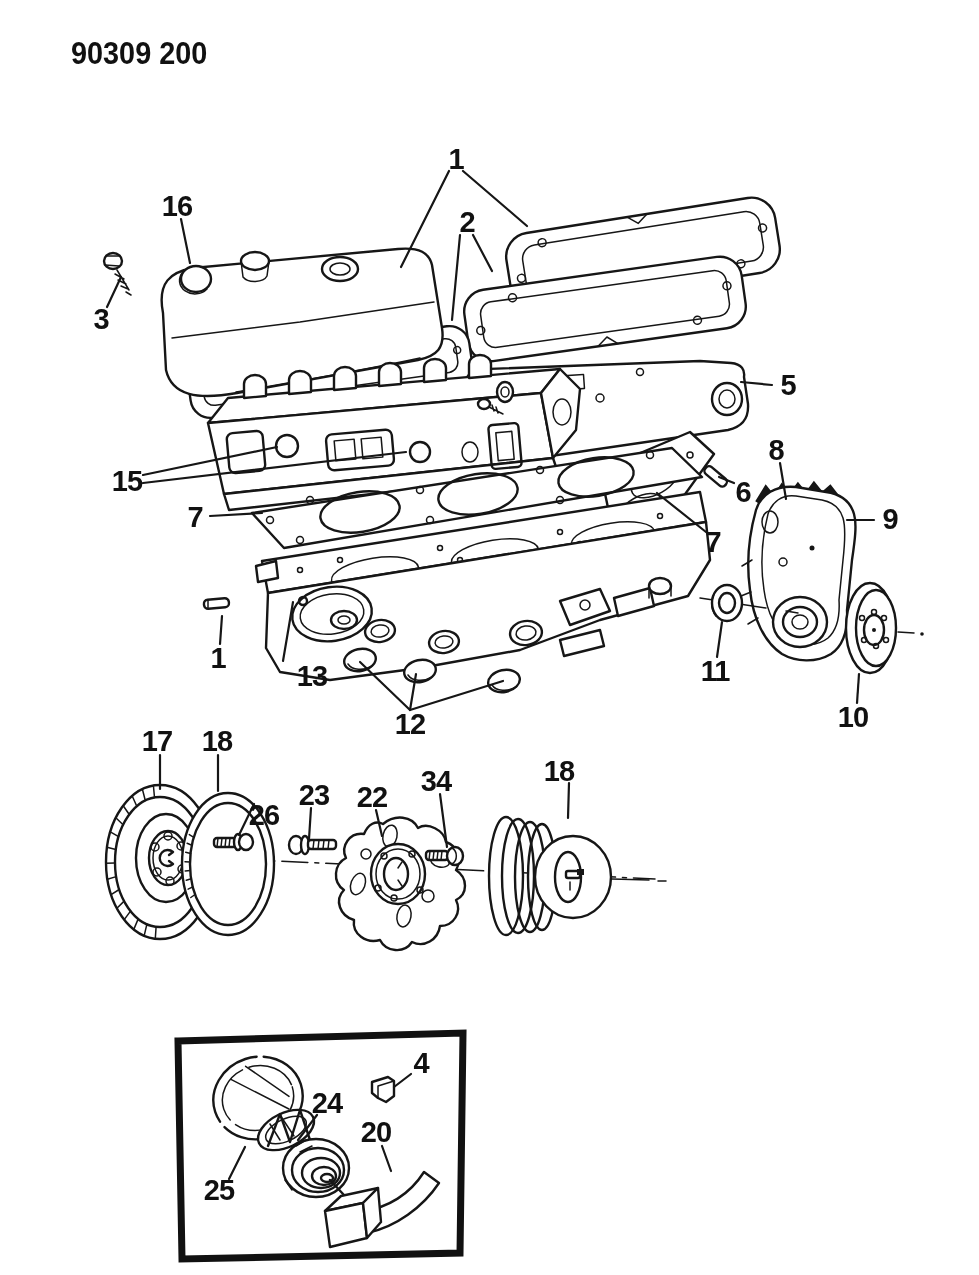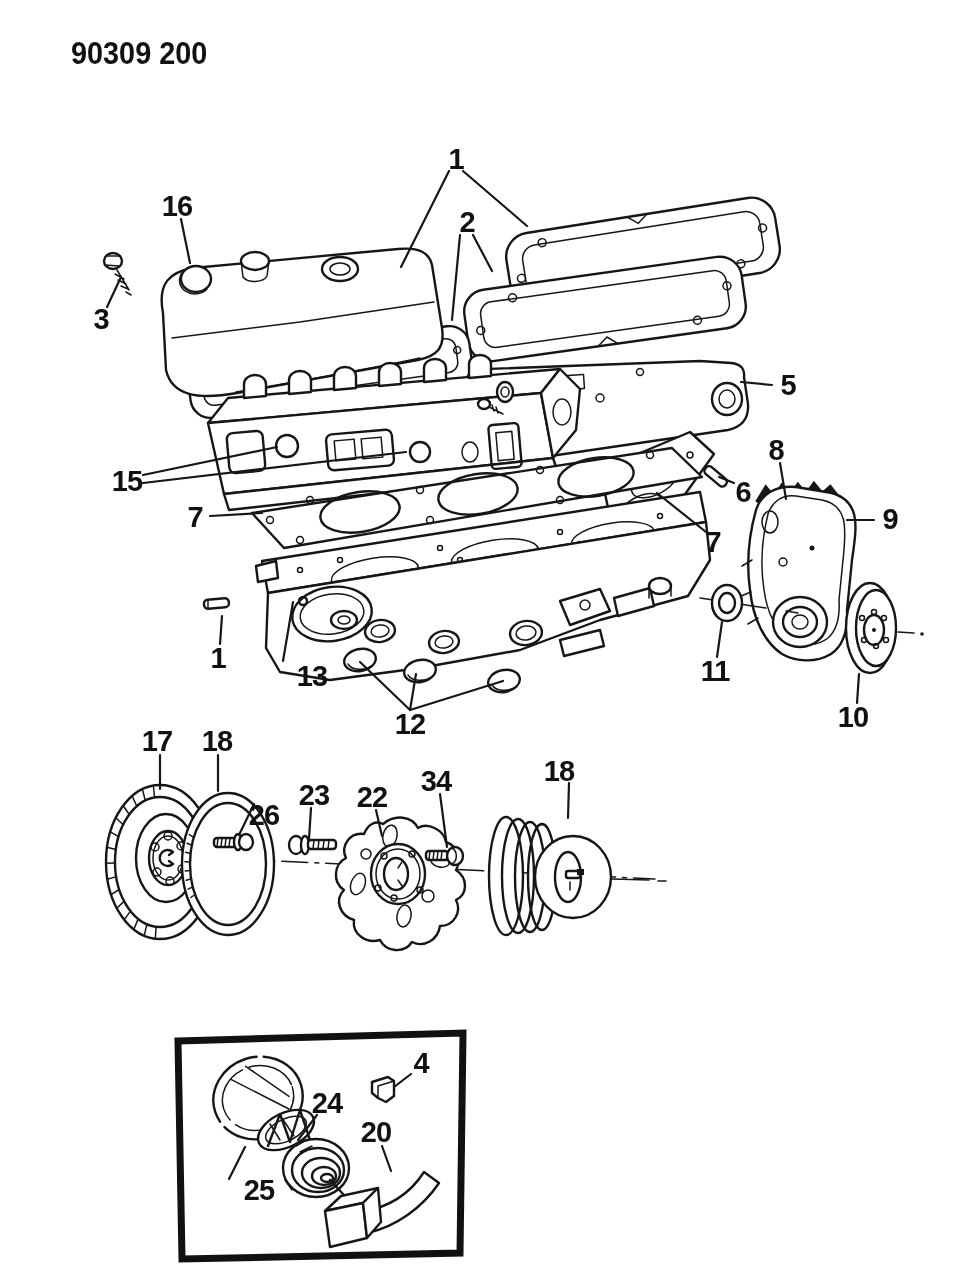--- a/index.html
+++ b/index.html
@@ -412,15 +412,15 @@
       <div class="callout" style="left: 157px; top: 741px;">17</div>
       <div class="callout" style="left: 217px; top: 741px;">18</div>
       <div class="callout" style="left: 264px; top: 792px; margin-top: 23px;">26</div>
       <div class="callout" style="left: 314px; top: 795px;">23</div>
       <div class="callout" style="left: 372px; top: 797px;">22</div>
       <div class="callout" style="left: 436px; top: 781px;">34</div>
       <div class="callout" style="left: 559px; top: 771px;">18</div>
       <div class="callout" style="left: 421px; top: 1063px;">4</div>
       <div class="callout" style="left: 327px; top: 1103px;">24</div>
       <div class="callout" style="left: 376px; top: 1132px;">20</div>
-      <div class="callout" style="left: 219px; top: 1190px; margin-left: 40px;">25</div>
+      <div class="callout" style="left: 219px; top: 1190px;">25</div>
     </div>
 </div>
 
 </body></html>

